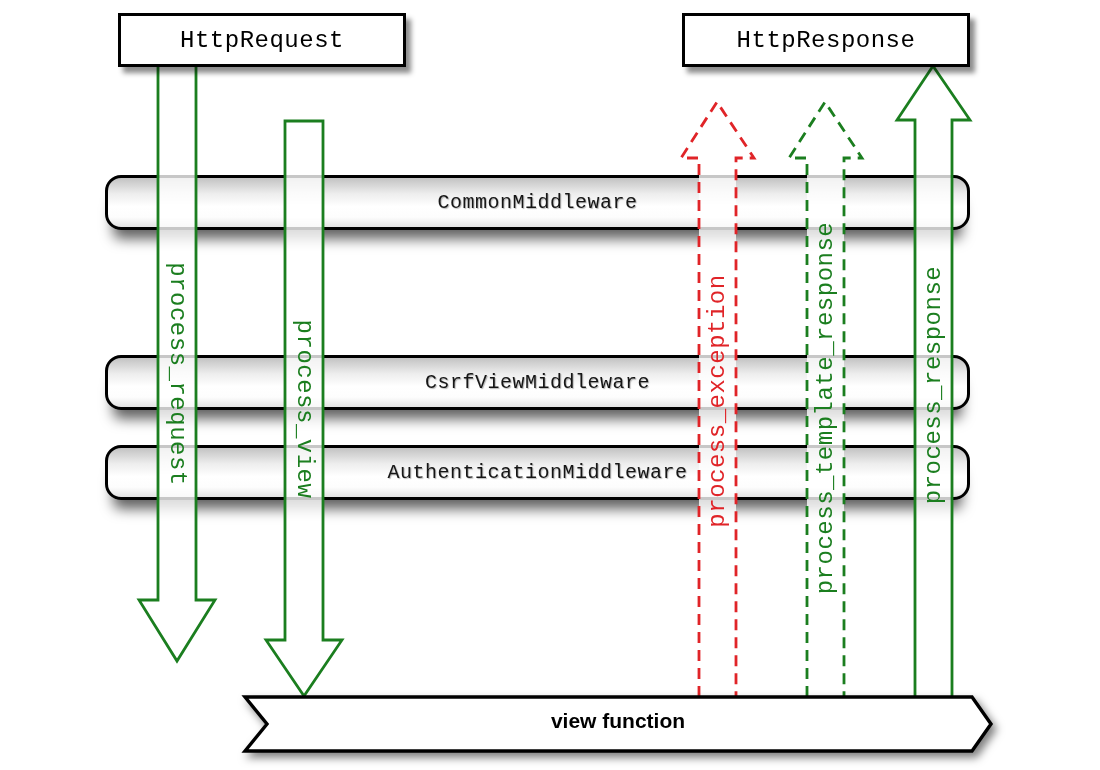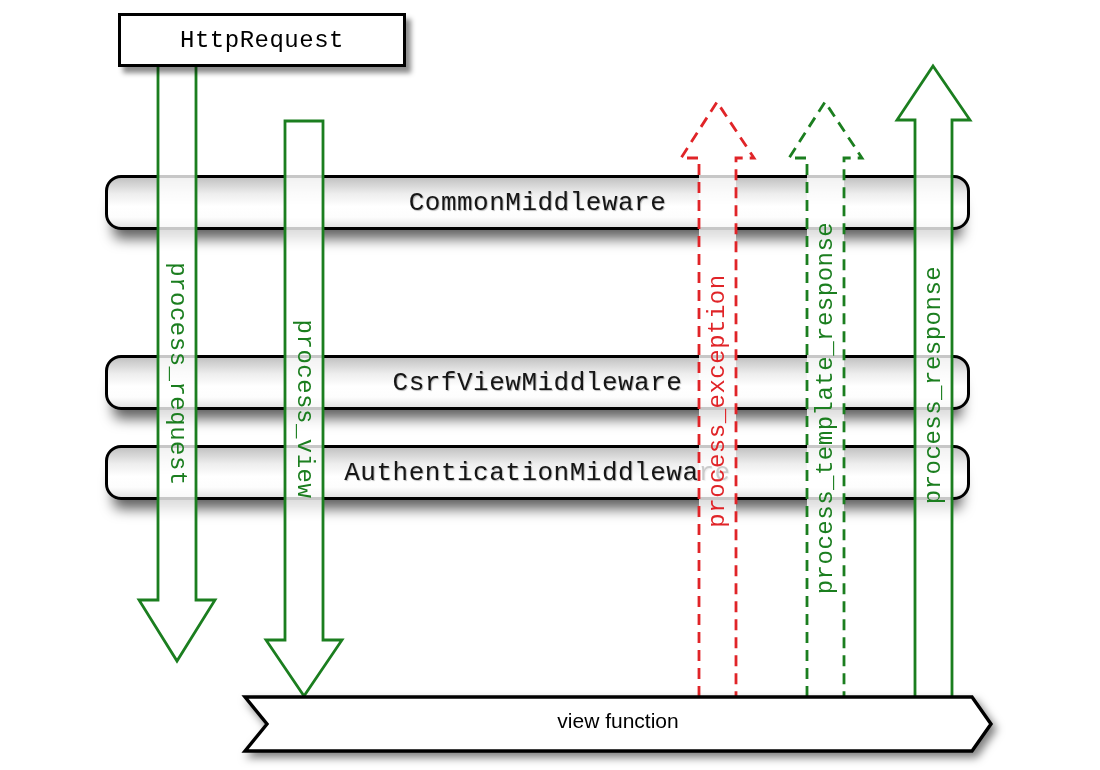--- a/index.html
+++ b/index.html
@@ -9,21 +9,21 @@
   }
   
   .bar{
     position:absolute;left:105px;width:865px;height:55px;box-sizing:border-box;
     border:3px solid #000;border-radius:16px;
     background:linear-gradient(180deg,#c3c3c3 0%,#ededed 32%,#ffffff 58%,#fdfdfd 80%,#e3e3e3 100%);
     box-shadow:0 17px 13px -8px rgba(0,0,0,0.62);
     display:flex;align-items:center;justify-content:center;
   }
   .bar-label{
-    font-size:26px;letter-spacing:0.5px;color:#161616;
+    font-size:20px;letter-spacing:0.5px;color:#161616;
     text-shadow:1px 1px 1px rgba(0,0,0,0.28);white-space:nowrap;
   }
   
   .tbox{
     position:absolute;top:13px;width:288px;height:54px;box-sizing:border-box;
     border:3px solid #000;background:#ffffff;z-index:6;
     box-shadow:5px 6px 5px rgba(0,0,0,0.45);
     display:flex;align-items:center;justify-content:center;
   }
   .tbox span{font-size:24px;letter-spacing:0.5px;color:#000;}
@@ -40,21 +40,21 @@
     position:absolute;z-index:5;font-size:24px;letter-spacing:0.5px;
     white-space:nowrap;transform-origin:center center;
   }
   .vlabel.down{transform:translate(-50%,-50%) rotate(90deg);}
   .vlabel.up{transform:translate(-50%,-50%) rotate(-90deg);}
   
   .banner-label{
     position:absolute;left:245px;top:697px;width:746px;height:48px;z-index:4;
     display:flex;align-items:center;justify-content:center;
     font-family:"Liberation Sans","DejaVu Sans",sans-serif;
-    font-size:21px;color:#000;
+    font-size:21px;color:#000;font-weight:bold;
   }
 </style>
 </head>
 <body>
 
 <div class="canvas">
 
   <div class="bar" style="top:175px">
     <span class="bar-label">CommonMiddleware</span>
   </div>
@@ -82,16 +82,19 @@
 
   <div class="vlabel down" style="left: 177px; top: 374px; color: rgb(27, 126, 31);">process_request</div>
   <div class="vlabel down" style="left: 304px; top: 409px; color: rgb(27, 126, 31);">process_view</div>
   <div class="vlabel up" style="left: 717px; top: 401px; color: rgb(224, 36, 40);">process_exception</div>
   <div class="vlabel up" style="left: 825px; top: 408px; color: rgb(27, 126, 31);">process_template_response</div>
   <div class="vlabel up" style="left: 933px; top: 385px; color: rgb(27, 126, 31);">process_response</div>
 
   <div class="tbox box-request">
     <span>HttpRequest</span>
   </div>
+  <div class="tbox box-response">
+    <span>HttpResponse</span>
+  </div>
 
   <div class="banner-label">view function</div>
 
 </div>
 
 </body></html>

